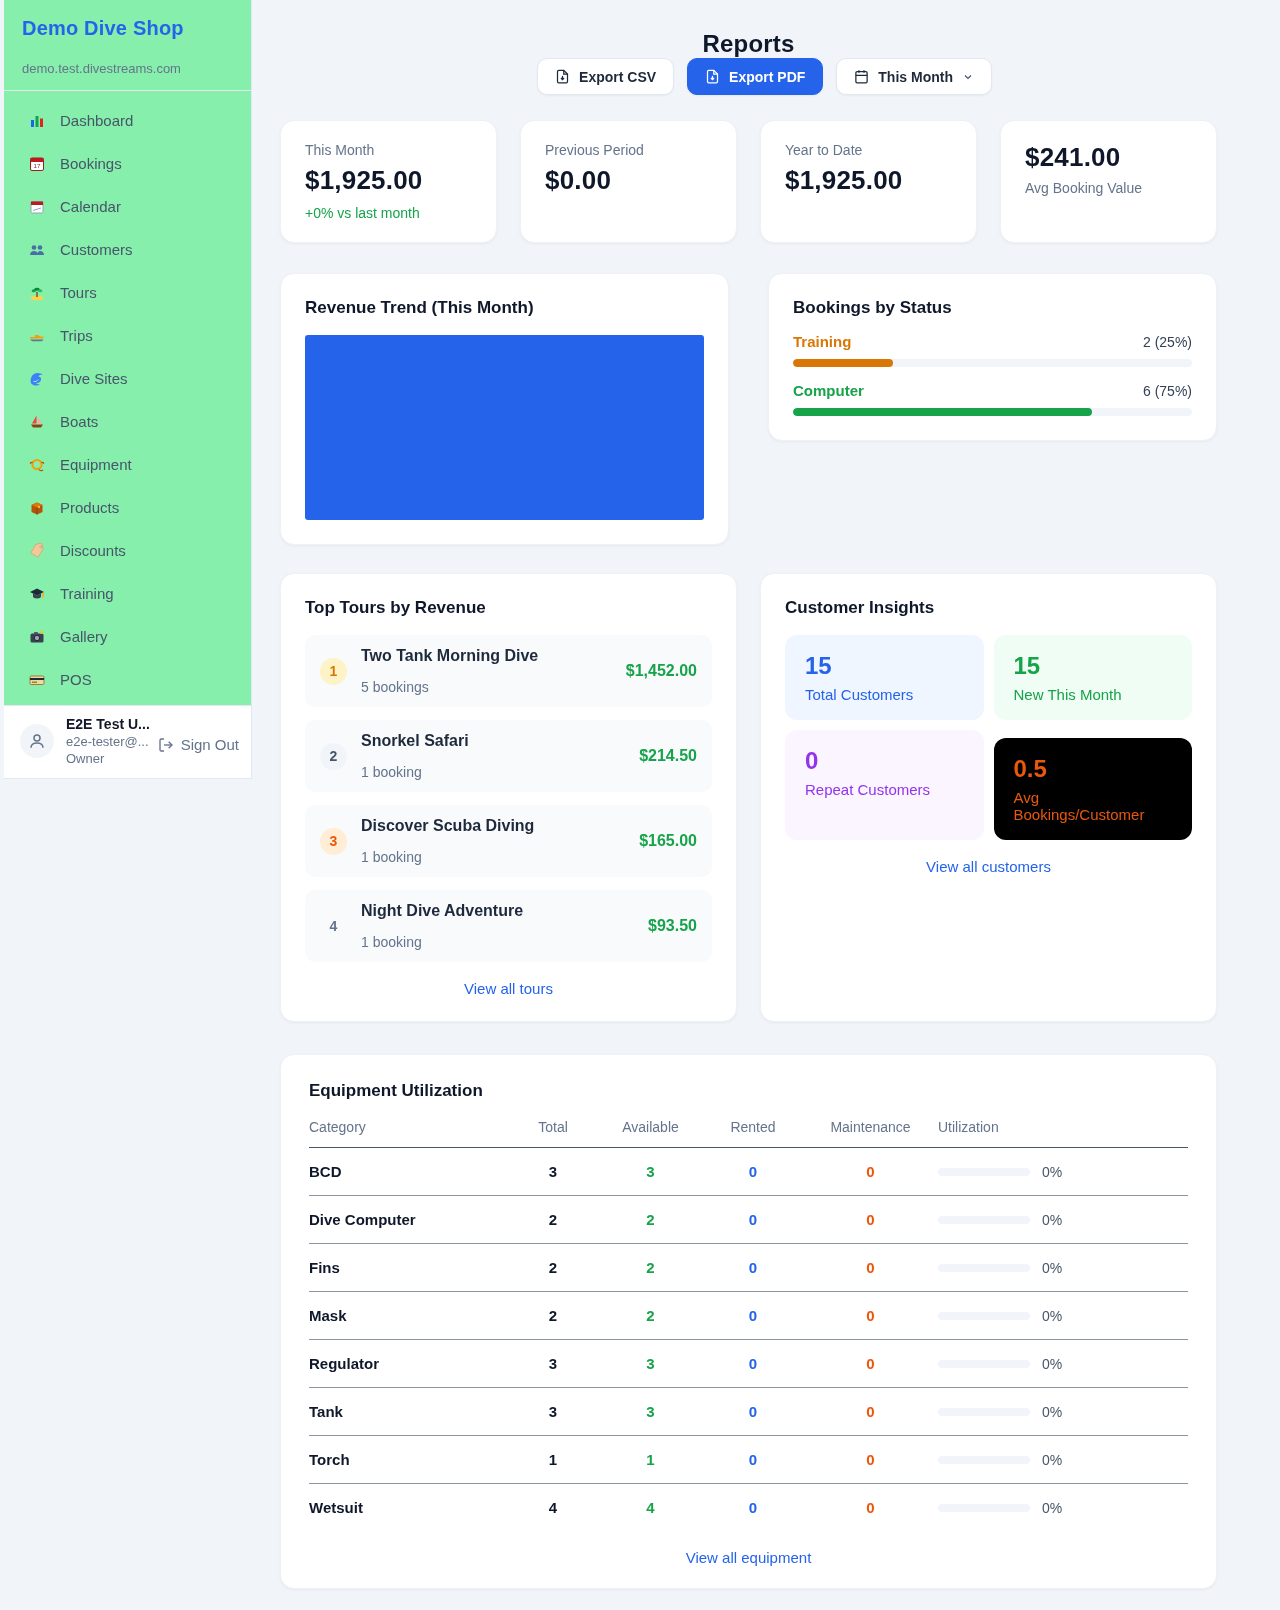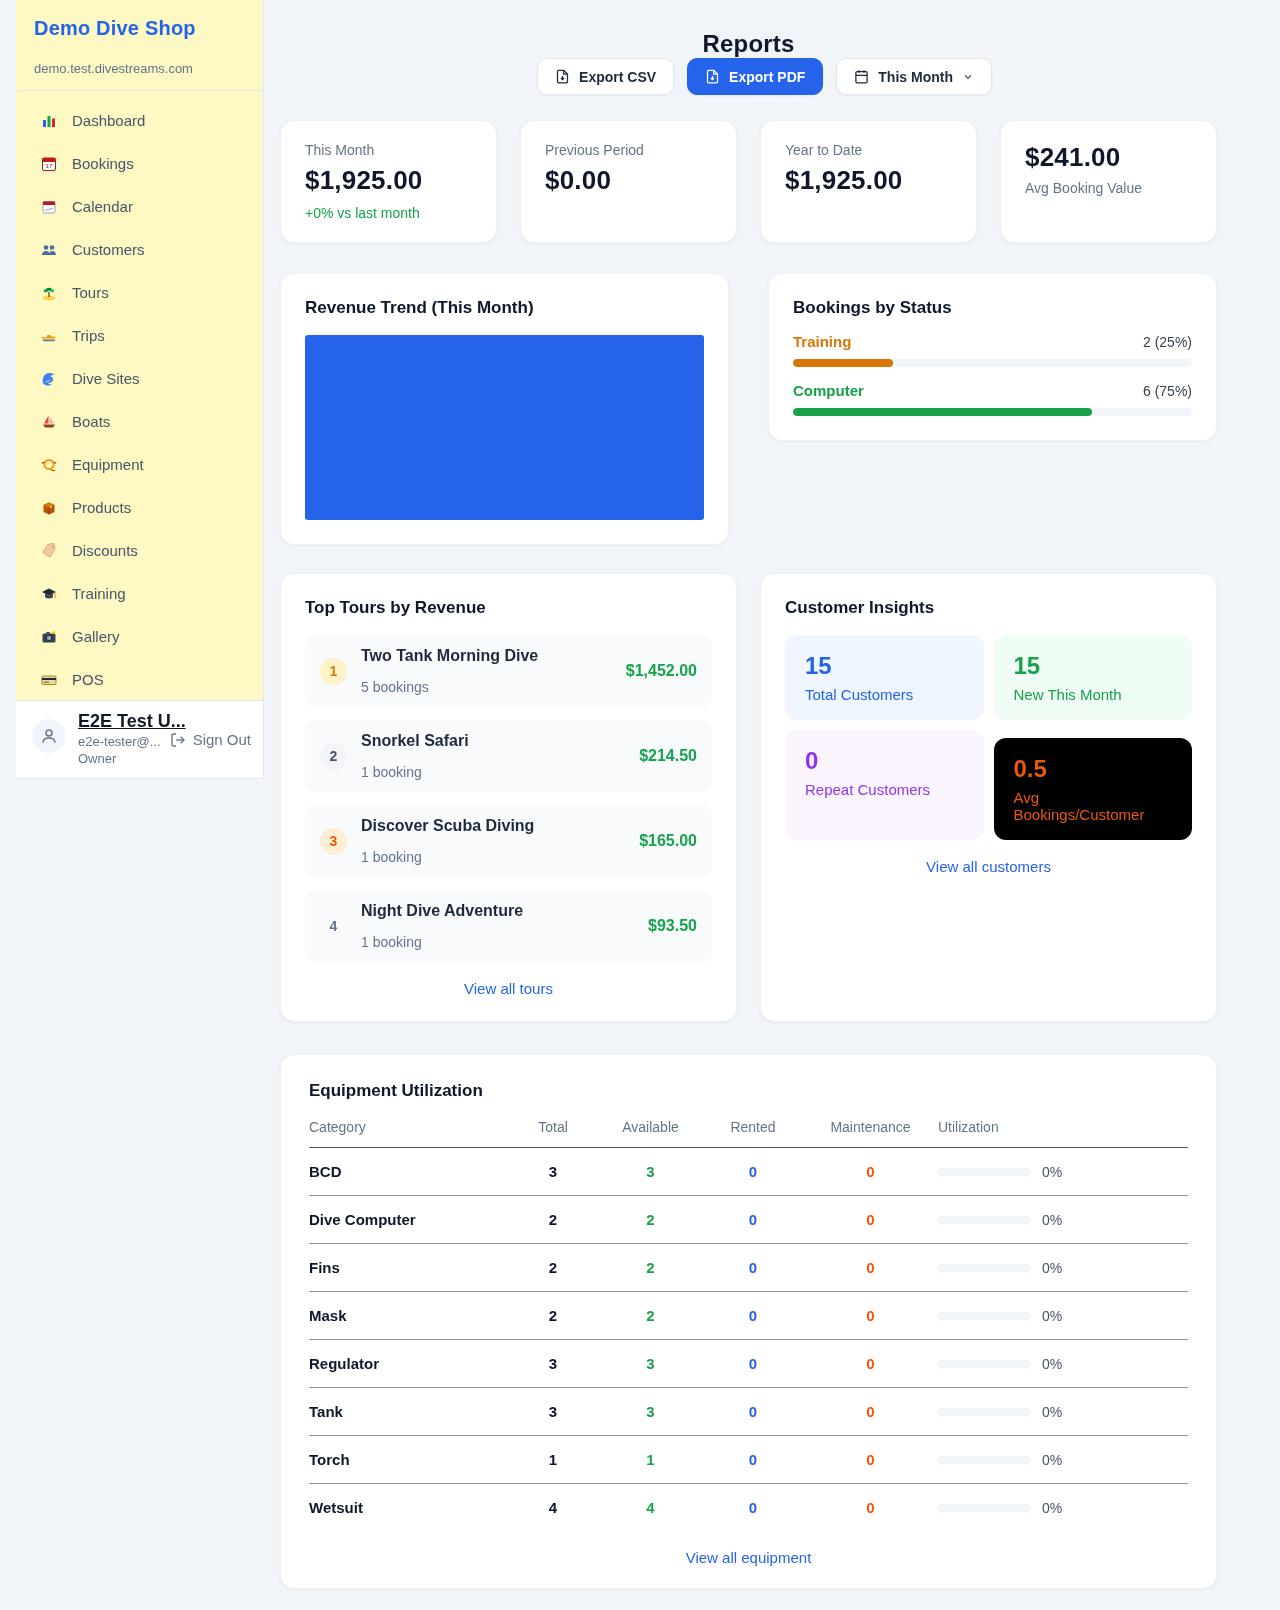--- a/index.html
+++ b/index.html
@@ -6,39 +6,39 @@
   html,body { width:1280px; height:1610px; }
   body {
     font-family:"Liberation Sans", sans-serif;
     background:#f1f5f9;
     color:#0f172a;
     position:relative;
     overflow:hidden;
   }
   
   .sidebar {
-    position:absolute; left:16px; top:0; width:248px; height:779px;
-    background:#fef9c3; border-right:1px solid #e2e8f0; border-bottom:1px solid #e2e8f0;
+    position:absolute; left:4px; top:0; width:248px; height:779px;
+    background:#86efac; border-right:1px solid #e2e8f0; border-bottom:1px solid #e2e8f0;
   }
   .sb-head { padding:17px 18px 14px; border-bottom:1px solid #e2e8f0; }
   .sb-title { font-size:20px; font-weight:bold; color:#2563eb; letter-spacing:.2px; }
   .sb-sub { font-size:13px; color:#64748b; margin-top:21px; }
   .nav { padding:8px 10px 0; }
   .nav-item {
     display:flex; align-items:center; gap:14px; height:43px; padding:0 14px;
     font-size:15px; color:#475569; border-radius:8px; cursor:pointer; text-decoration:none;
   }
   .nav-ico { width:18px; height:17px; display:inline-flex; align-items:center; justify-content:center; flex:0 0 18px; }
   .nav-active-sliver { height:12px; margin:16px 10px 0; background:#edf2fd; border-radius:8px 8px 0 0; }
   .sb-footer {
     position:absolute; left:0; right:0; bottom:0; border-top:1px solid #e2e8f0;
     background:#fff; padding:10px 14px 12px 16px; display:flex; gap:12px; align-items:flex-start;
   }
   .avatar { width:34px; height:34px; border-radius:50%; background:#f1f5f9; display:flex; align-items:center; justify-content:center; margin-top:8px; flex:0 0 34px;}
-  .u-name { font-size:18px; font-weight:bold; color:#111827; white-space:nowrap;text-decoration:underline; }
+  .u-name { font-size:14px; font-weight:bold; color:#111827; white-space:nowrap; }
   .u-email { font-size:13px; color:#64748b; margin-top:2px; white-space:nowrap; }
   .u-role { font-size:13px; color:#64748b; margin-top:2px; }
   .signout { position:absolute; right:12px; top:30px; display:flex; align-items:center; gap:7px;
     font-size:15px; color:#64748b; background:none; border:none; cursor:pointer; font-family:inherit; }
   
   .main { position:absolute; left:280px; top:0; width:937px; }
   .topbar { display:flex; align-items:center; justify-content:space-between; padding-top:30px;flex-direction:column; }
   .page-title { font-size:24px; font-weight:800; color:#0f172a; letter-spacing:.2px; }
   .actions { display:flex; gap:13px;padding-left:32px; }
   .btn {

